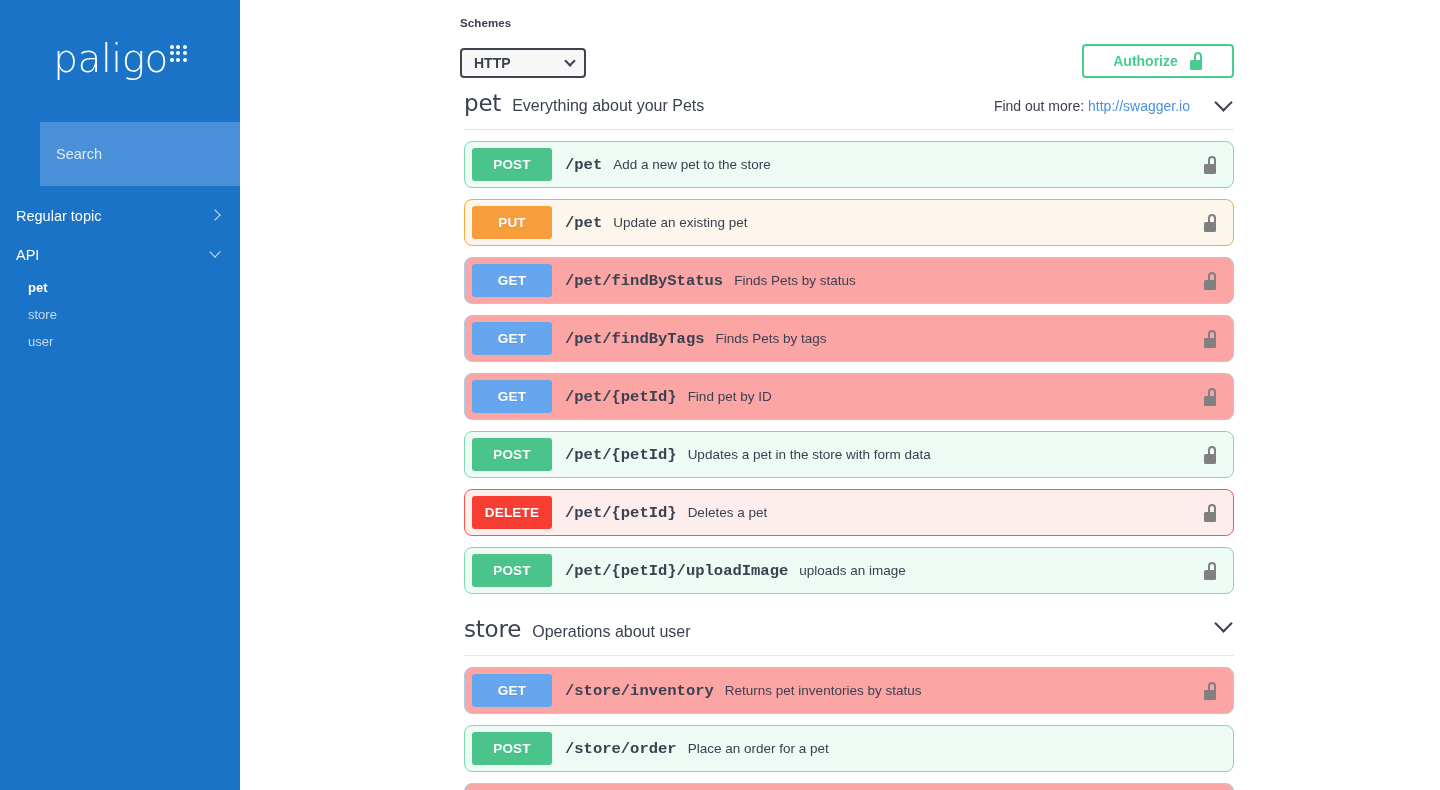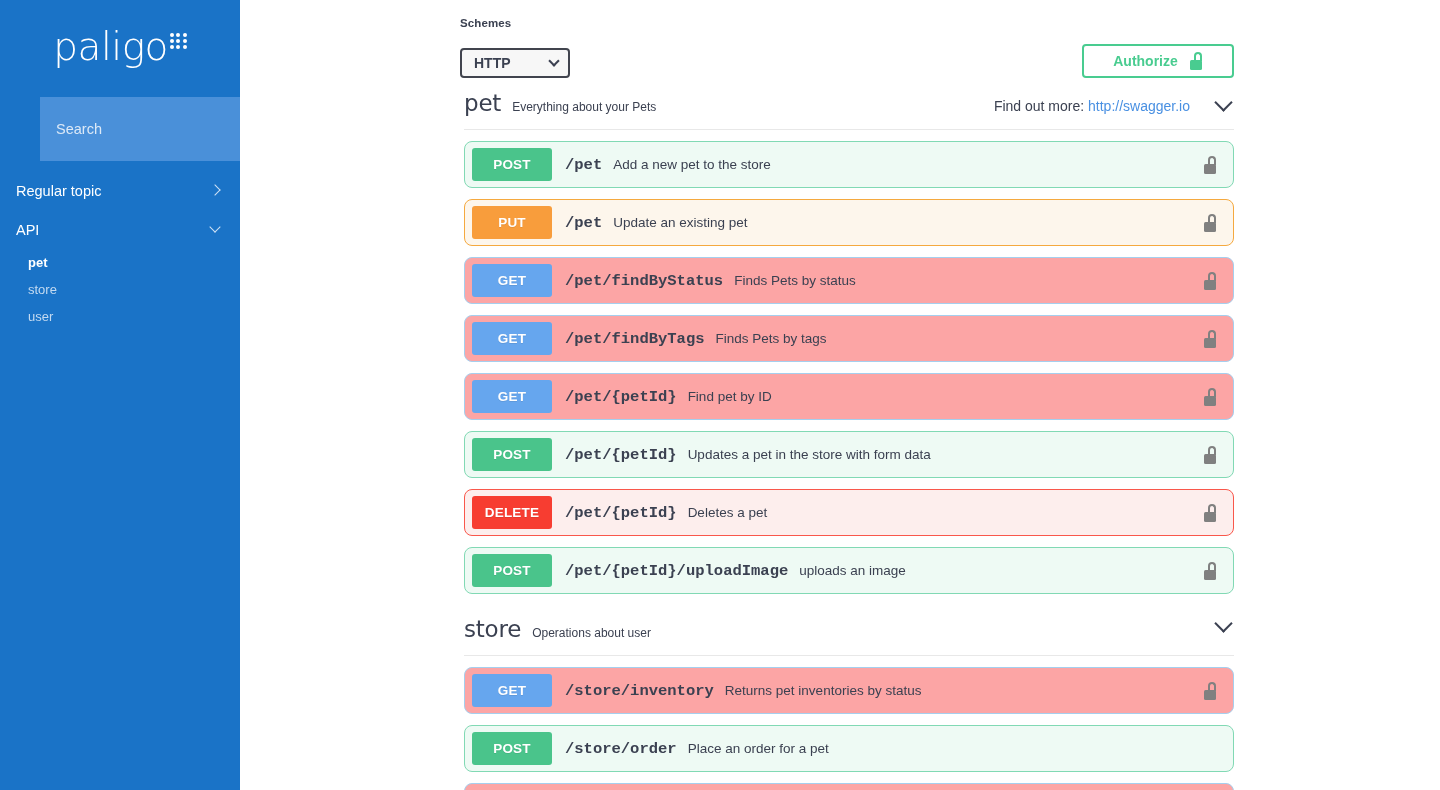--- a/index.html
+++ b/index.html
@@ -24,21 +24,21 @@
   .sidebar {
     width: 240px;
     height: 790px;
     background: #1a73c7;
     flex: 0 0 240px;
     position: relative;
     overflow: hidden;
   }
 
   .logo-area {
-    height: 97px;
+    height: 122px;
     display: flex;
     align-items: center;
     justify-content: center;
     padding-bottom: 4px;
   }
   .logo-wrap {
     display: flex;
     align-items: flex-start;
   }
   .logo-text {
@@ -148,21 +148,21 @@
   }
   .scheme-block { display: flex; flex-direction: column; }
   .scheme-label {
     font-size: 11.5px;
     color: #3b4151;
     font-weight: bold;
     margin-bottom: 19px;
     letter-spacing: 0.1px;
   }
   .scheme-select {
-    width: 110px;
+    width: 126px;
     height: 30px;
     border: 2px solid #41444e;
     border-radius: 4px;
     background: #f7f7f7;
     display: flex;
     align-items: center;
     justify-content: space-between;
     padding: 0 9px 0 12px;
     cursor: pointer;
   }
@@ -241,21 +241,21 @@
   }
   .tag-left { display: flex; align-items: baseline; gap: 11px; }
   .tag-name {
     font-size: 23px;
     color: #3b4151;
     font-family: "DejaVu Sans", sans-serif;
     font-weight: 400;
     letter-spacing: -0.2px;
   }
   .tag-desc {
-    font-size: 12px;
+    font-size: 16px;
     color: #3b4151;
   }
   .tag-right { display: flex; align-items: center; gap: 24px; }
   .tag-more {
     font-size: 14px;
     color: #3b4151;
     margin-left: 48px;
   }
   .tag-more a {
     color: #4990e2;

